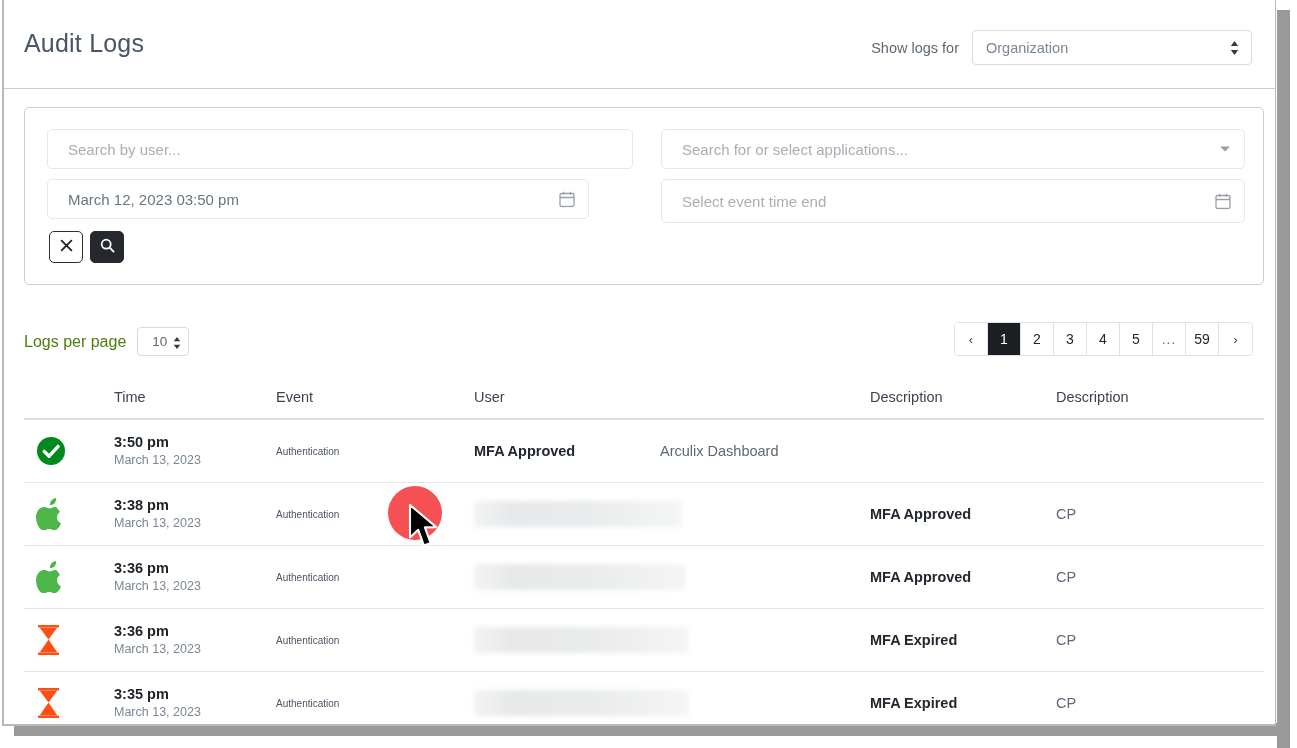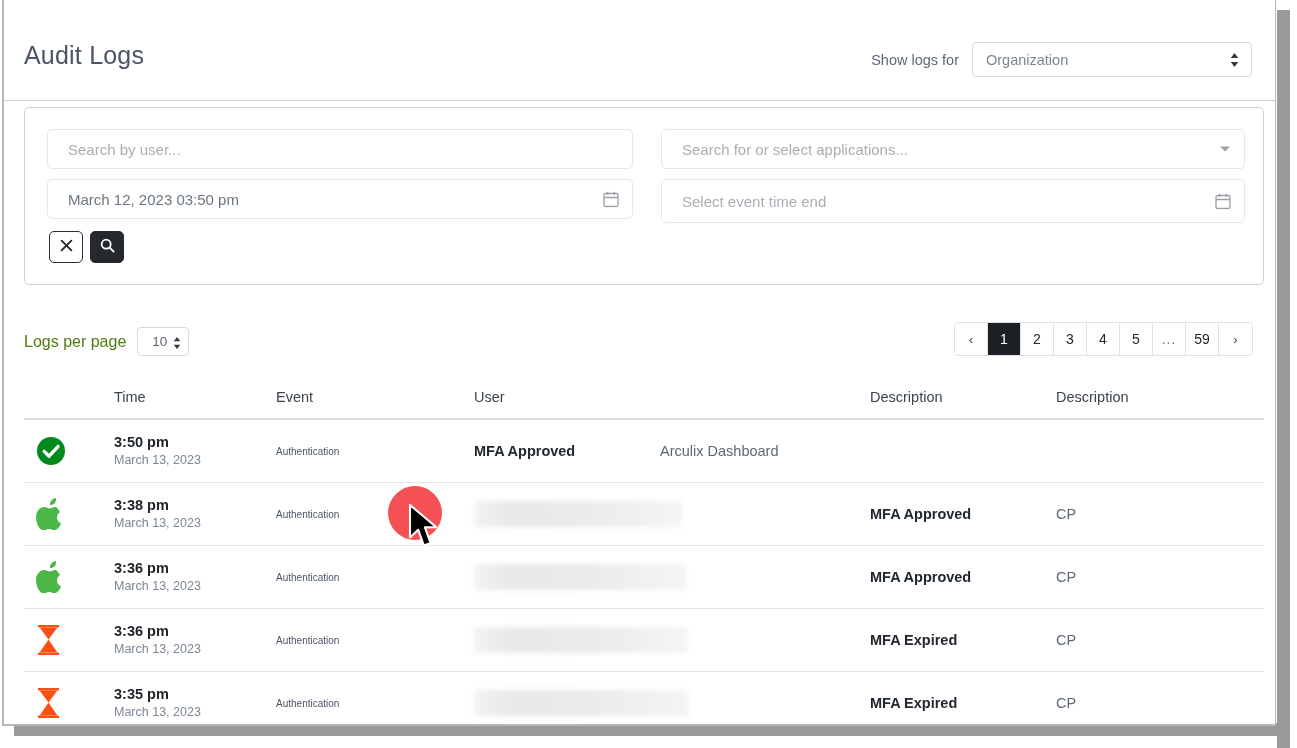--- a/index.html
+++ b/index.html
@@ -51,21 +51,21 @@
     border-right: 1px solid #b5b8bd;
     border-bottom: 2px solid #b5b8bd;
     box-sizing: border-box;
     overflow: hidden;
   }
 
   
   #page-header {
     position: absolute;
     left: 0;
-    top: 16px;
+    top: 4px;
     width: 1272px;
     height: 85px;
     border-bottom: 1px solid #c9ced4;
     box-sizing: border-box;
   }
   #page-title {
     position: absolute;
     left: 20px;
     top: 25px;
     font-size: 25px;
@@ -133,21 +133,21 @@
     display: flex;
     align-items: center;
     padding-left: 20px;
     font-size: 15px;
   }
   .field-placeholder { color: #a9aeb4; }
   .field-value { color: #6b7680; }
 
   #field-user        { left: 22px;  top: 21px; width: 586px; height: 40px; }
   #field-apps        { left: 636px; top: 21px; width: 584px; height: 40px; }
-  #field-time-start  { left: 22px;  top: 71px; width: 586px; height: 40px; }
+  #field-time-start  { left: 22px;  top: 71px; width: 542px; height: 40px; }
   #field-time-end    { left: 636px; top: 71px; width: 584px; height: 44px; }
 
   .field-icon {
     position: absolute;
     right: 13px;
     top: 50%;
     transform: translateY(-50%);
     display: flex;
     align-items: center;
   }

